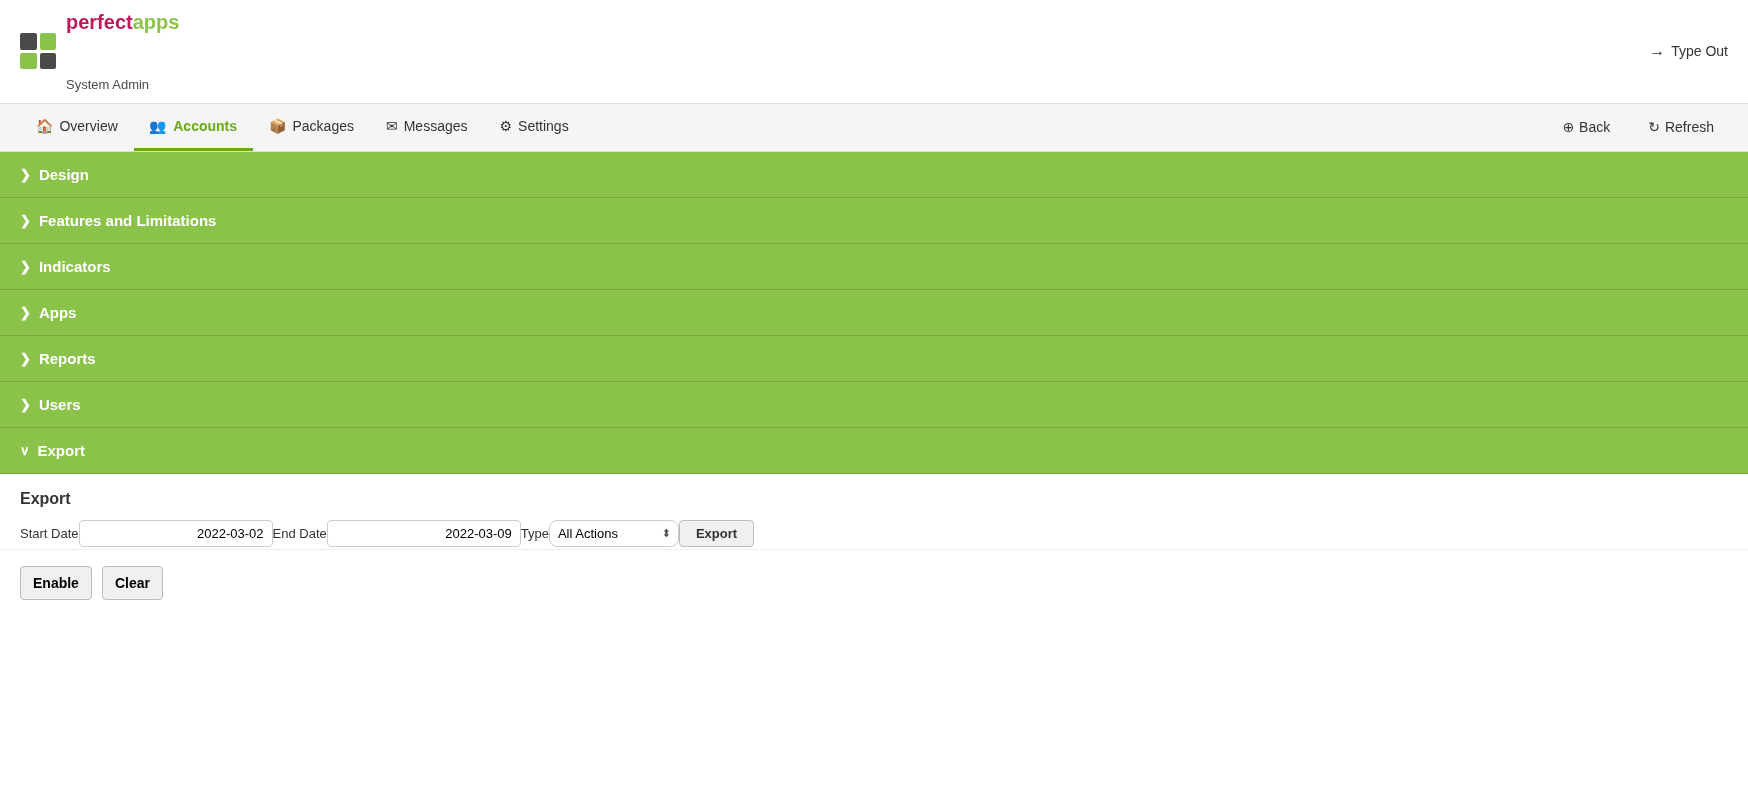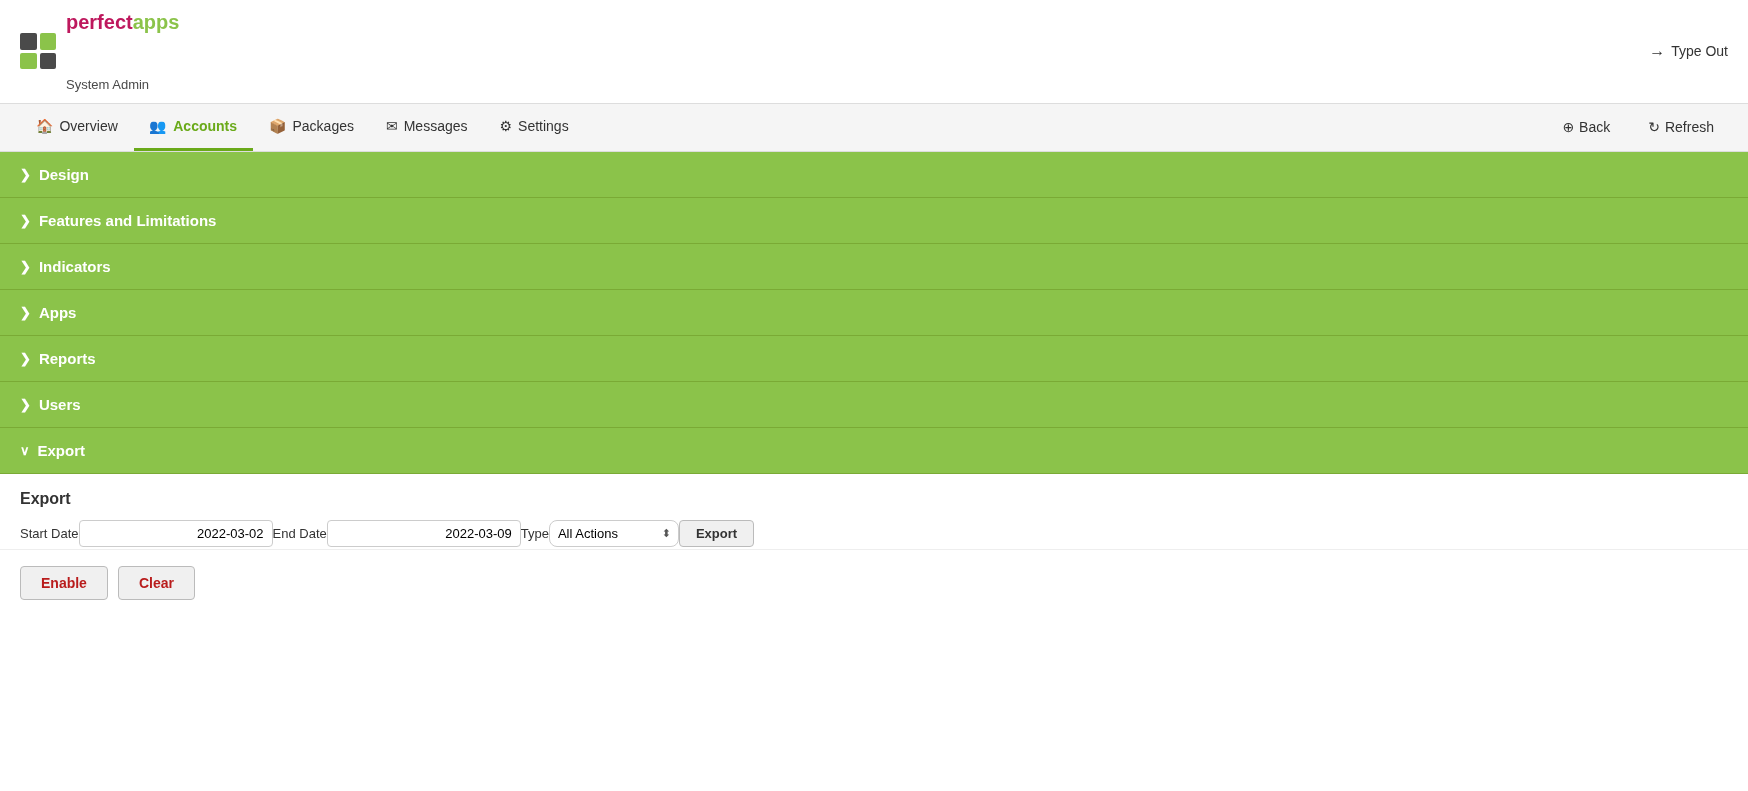--- a/index.html
+++ b/index.html
@@ -202,26 +202,26 @@
 
     
     .bottom-buttons {
       padding: 16px 20px;
       display: flex;
       gap: 10px;
     }
     .btn-enable, .btn-clear {
       border: 1px solid #bbb;
       border-radius: 4px;
-      padding: 8px 20px;
+      padding: 8px 12px;
       font-size: 14px;
       font-weight: bold;
       cursor: pointer;
       background: #f0f0f0;
-      color: #b91c1c;
+      color: #000000;
     }
 
     .content-area {
       min-height: 600px;
     }
   </style>
 </head>
 <body>
 
 <div class="header">

